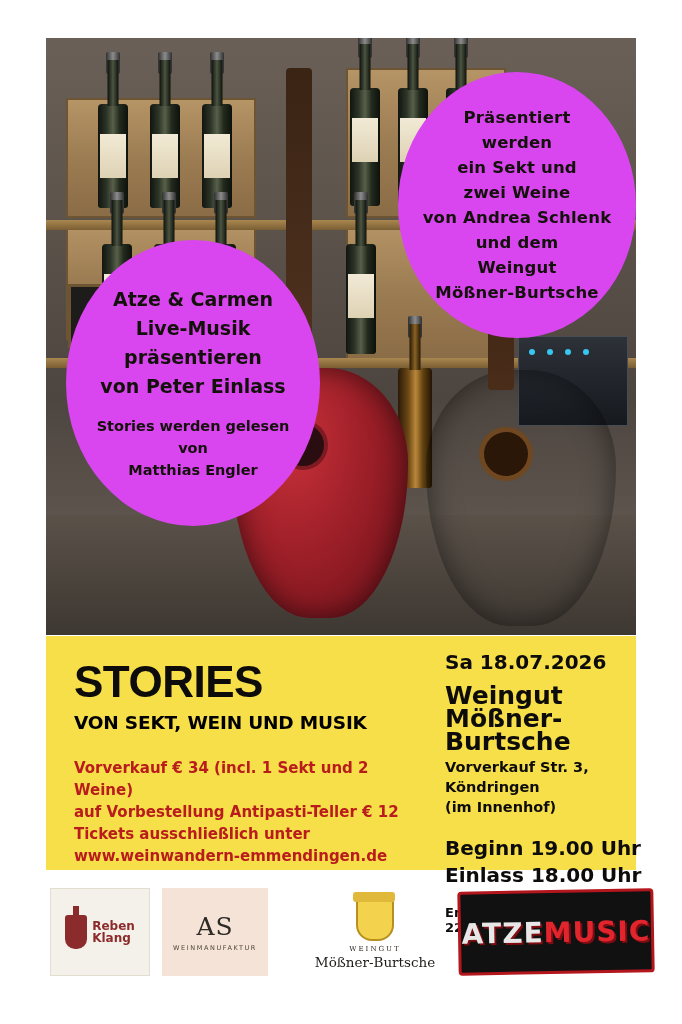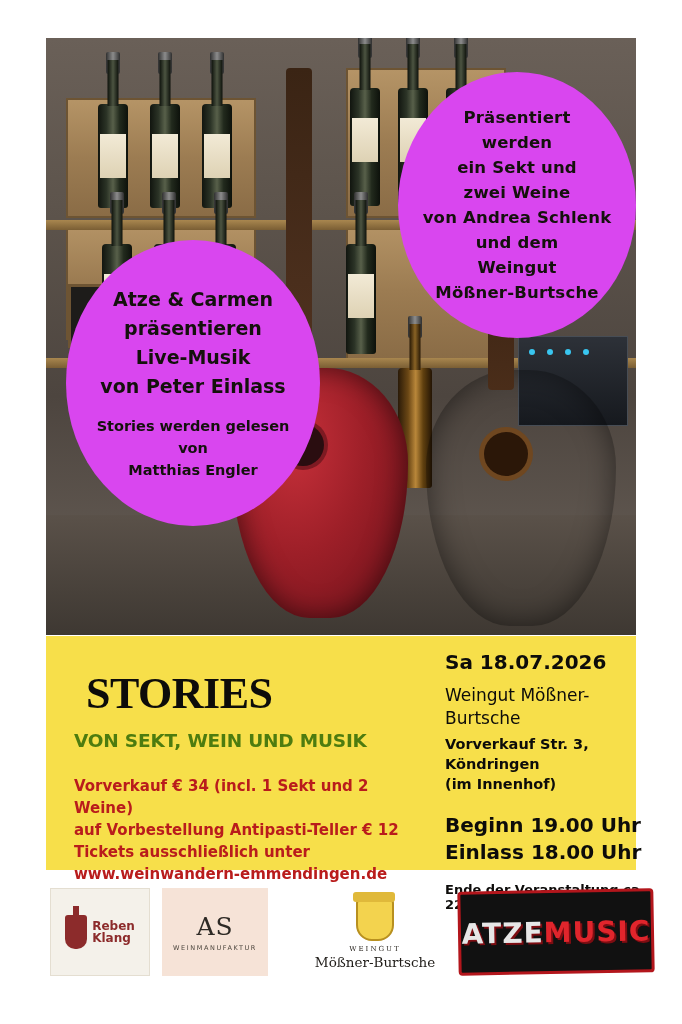--- a/index.html
+++ b/index.html
@@ -179,32 +179,32 @@
     height: 234px;
     background: #f7df4a;
   }
   .info-left {
     position: absolute;
     left: 28px;
     top: 22px;
     width: 330px;
   }
   .title-main {
-    font-family: Liberation Serif, serif;
+    font-family: Liberation Sans, sans-serif;
     font-weight: bold;
     font-size: 44px;
     letter-spacing: -0.5px;
     color: #0d0c0a;
     line-height: 48px;
-    margin: 12px;
+    margin: 0;
   }
   .title-sub {
     font-weight: bold;
     font-size: 18.5px;
-    color: #4d7c0f;
+    color: #000000;
     margin: 6px 0 0 0;
     letter-spacing: -0.2px;
   }
   .price-block {
     margin-top: 24px;
     font-size: 15px;
     line-height: 22px;
     color: #b91c1c;
     font-weight: bold;
   }
@@ -215,22 +215,22 @@
     width: 210px;
     color: #0d0c0a;
     margin-left: 27px;
   }
   .date-line {
     font-weight: bold;
     font-size: 20px;
     margin-bottom: 10px;
   }
   .venue-line {
-    font-weight: normal;
-    font-size: 17px;
+    font-weight: bold;
+    font-size: 25px;
     line-height: 23px;
   }
   .addr-line {
     font-weight: bold;
     font-size: 14.5px;
     line-height: 20px;
     margin-top: 4px;
   }
   .time-block {
     margin-top: 18px;
@@ -434,22 +434,22 @@
     <div class="line">ein Sekt und</div>
     <div class="line">zwei Weine</div>
     <div class="line nowrap">von Andrea Schlenk</div>
     <div class="line">und dem</div>
     <div class="line">Weingut</div>
     <div class="line">Mößner-Burtsche</div>
   </div>
 
   <div class="bubble bubble-left">
     <div class="big">Atze &amp; Carmen</div>
+    <div class="big">Live-Musik</div>
     <div class="big">präsentieren</div>
-    <div class="big">Live-Musik</div>
     <div class="big">von Peter Einlass</div>
     <div class="gap"></div>
     <div class="small">Stories werden gelesen</div>
     <div class="small">von</div>
     <div class="small">Matthias Engler</div>
   </div>
 
   <div class="info">
 
     <div class="info-left">

